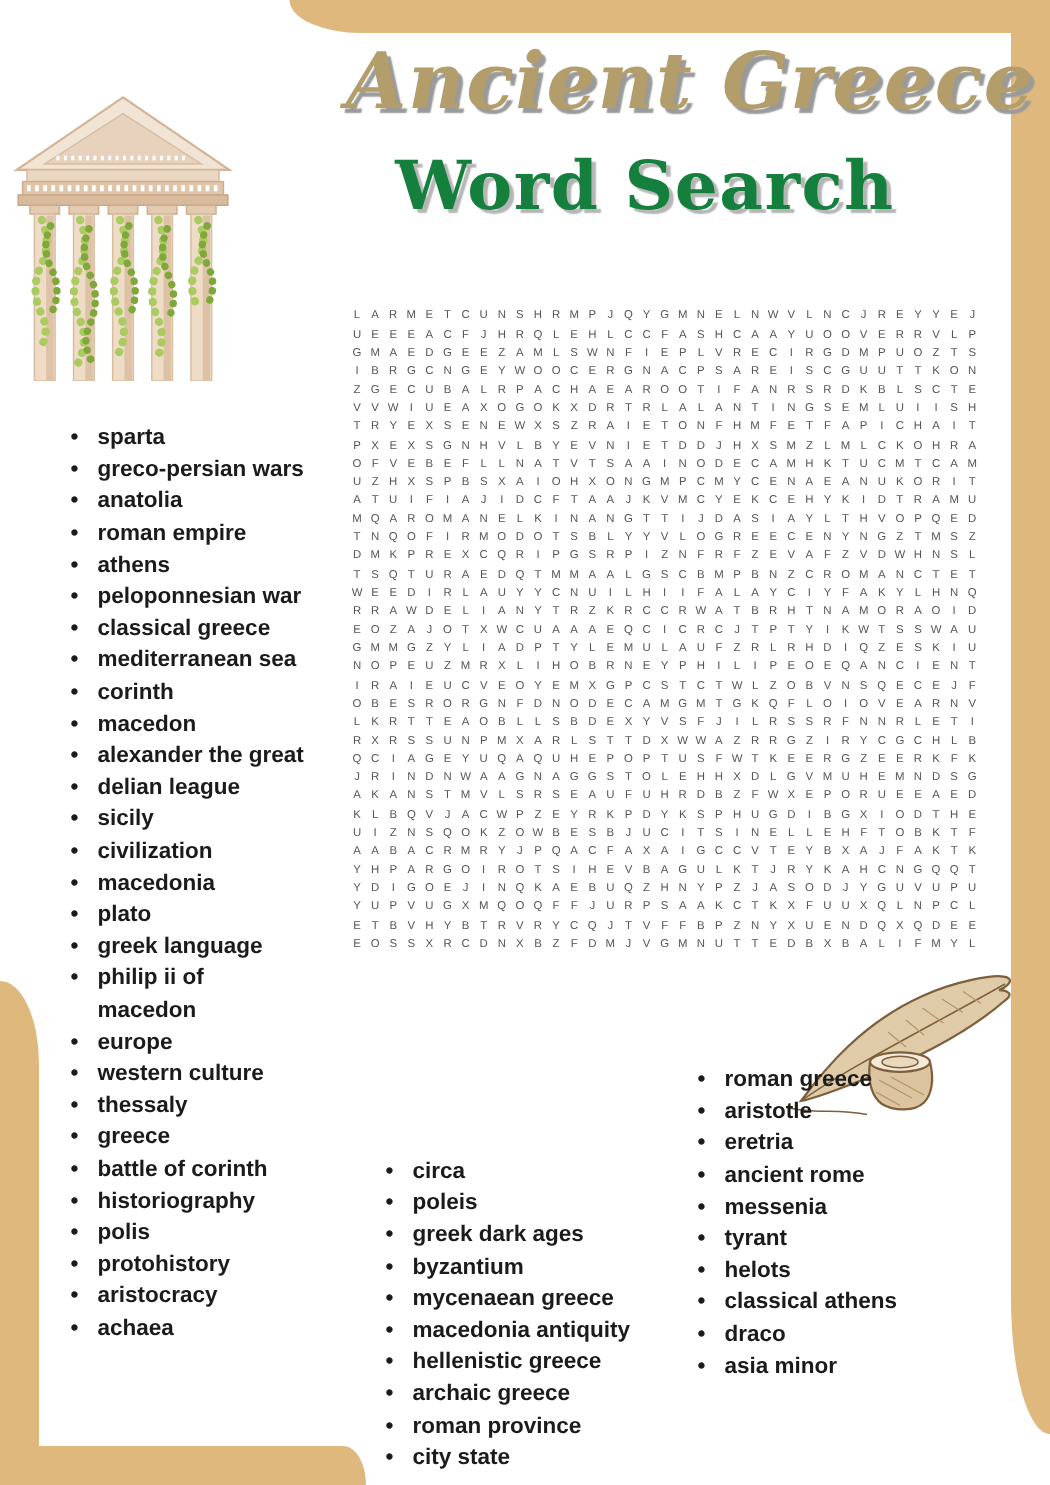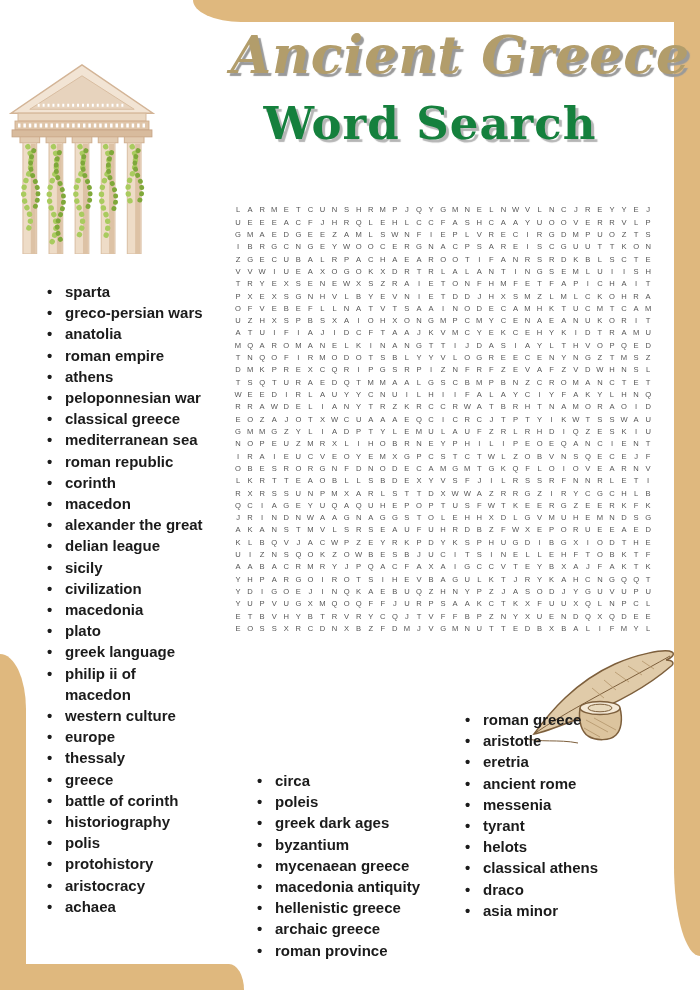--- a/index.html
+++ b/index.html
@@ -1397,33 +1397,32 @@
 
   <ul class="word-list list-left">
       <li>sparta</li>
       <li>greco-persian wars</li>
       <li>anatolia</li>
       <li>roman empire</li>
       <li>athens</li>
       <li>peloponnesian war</li>
       <li>classical greece</li>
       <li>mediterranean sea</li>
-      <li>roman republic</li>
       <li>corinth</li>
       <li>macedon</li>
       <li>alexander the great</li>
       <li>delian league</li>
       <li>sicily</li>
       <li>civilization</li>
       <li>macedonia</li>
       <li>plato</li>
       <li>greek language</li>
       <li>philip ii of macedon</li>
+      <li>europe</li>
       <li>western culture</li>
-      <li>europe</li>
       <li>thessaly</li>
       <li>greece</li>
       <li>battle of corinth</li>
       <li>historiography</li>
       <li>polis</li>
       <li>protohistory</li>
       <li>aristocracy</li>
       <li>achaea</li>
     </ul>
 
@@ -1442,20 +1441,21 @@
   <ul class="word-list list-middle">
       <li>circa</li>
       <li>poleis</li>
       <li>greek dark ages</li>
       <li>byzantium</li>
       <li>mycenaean greece</li>
       <li>macedonia antiquity</li>
       <li>hellenistic greece</li>
       <li>archaic greece</li>
       <li>roman province</li>
+      <li>city state</li>
     </ul>
   <ul class="word-list list-right">
       <li>roman greece</li>
       <li>aristotle</li>
       <li>eretria</li>
       <li>ancient rome</li>
       <li>messenia</li>
       <li>tyrant</li>
       <li>helots</li>
       <li>classical athens</li>

